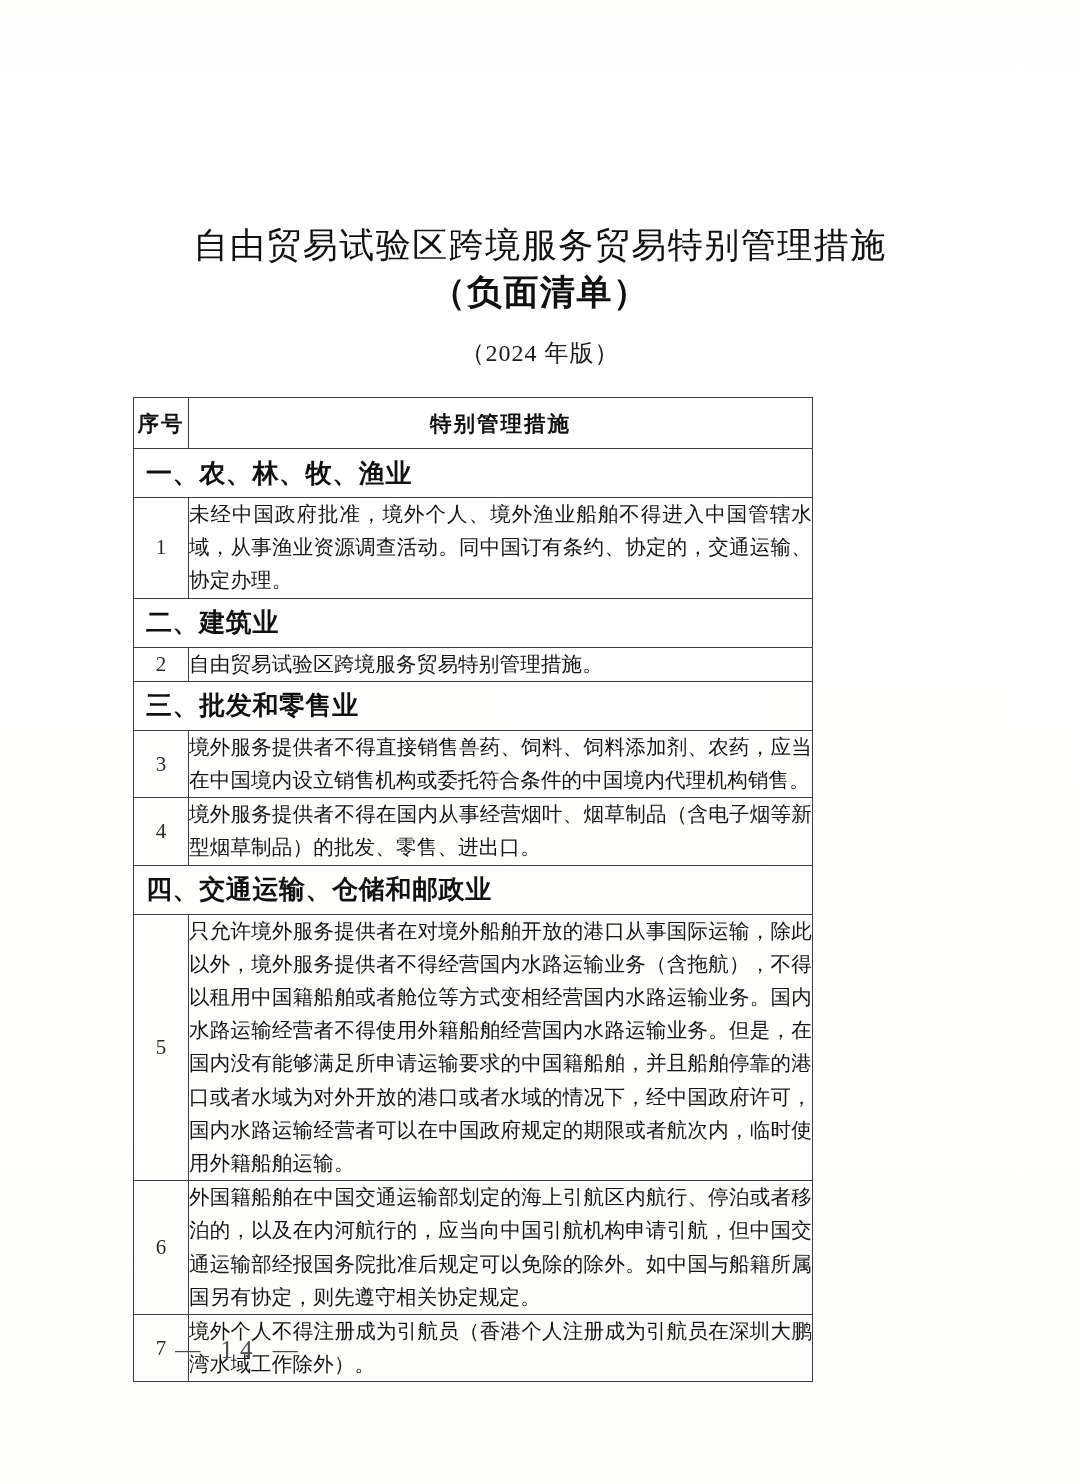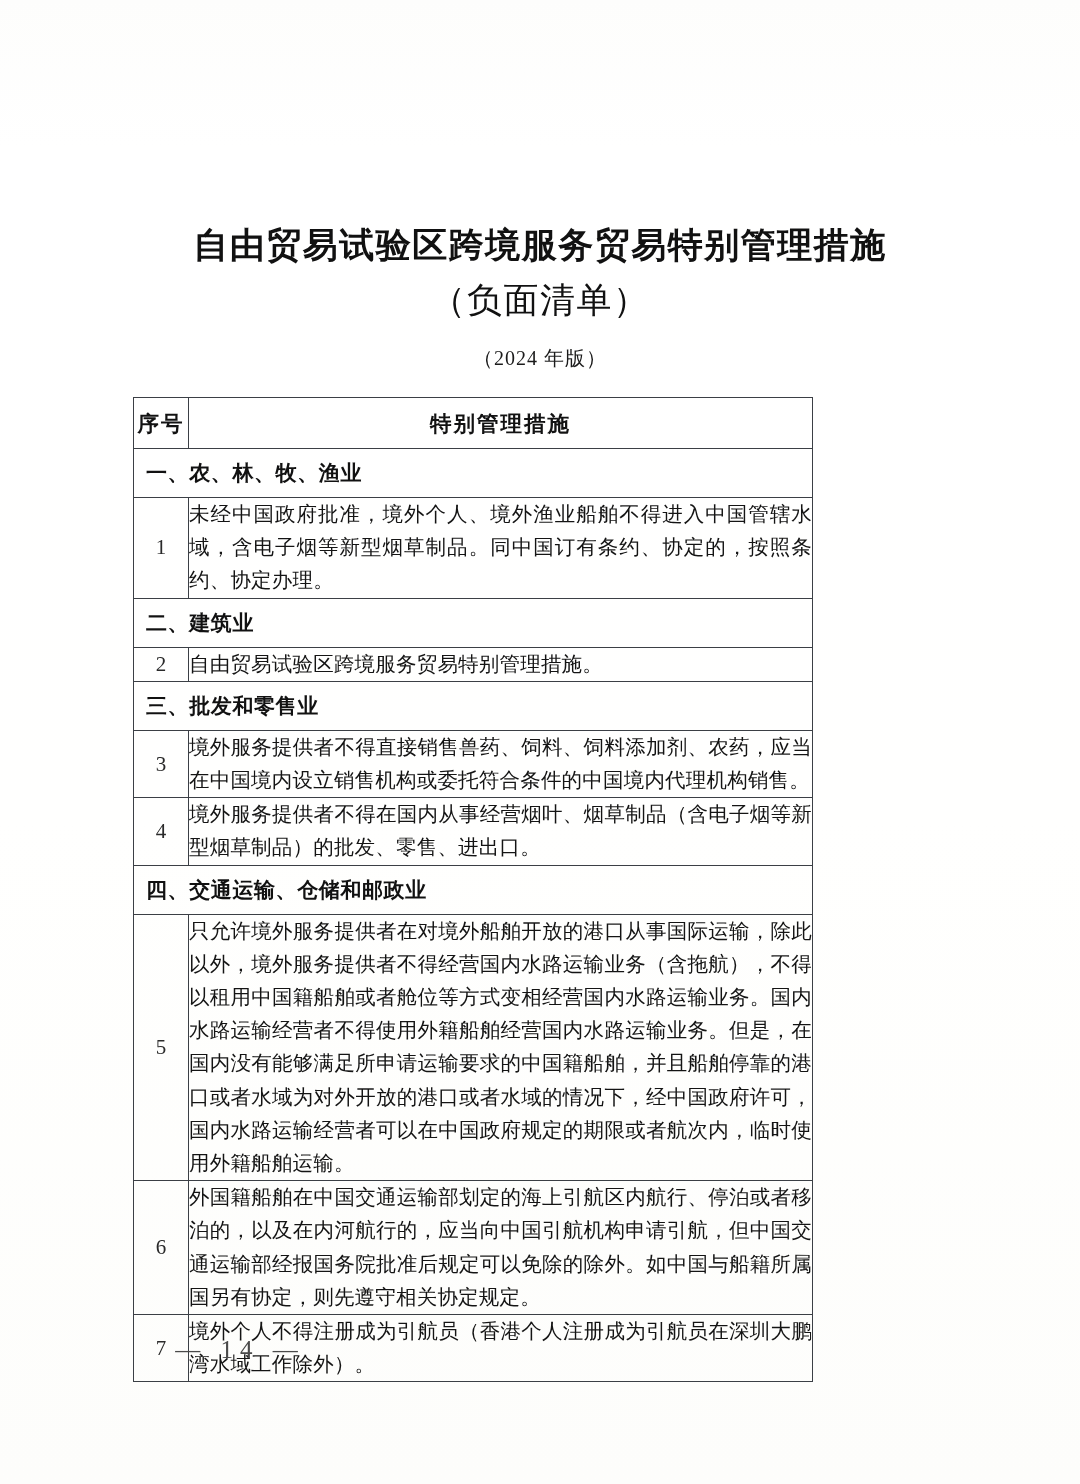--- a/index.html
+++ b/index.html
@@ -33,36 +33,36 @@
   
   .title-block {
     position: absolute;
     left: 120px;
     top: 222px;
     width: 840px;
     text-align: center;
   }
   .doc-title {
     font-size: 35px;
-    font-weight: bold;
+    font-weight: normal;
     letter-spacing: 1.5px;
     line-height: 1.35;
     color: #111;
     white-space: nowrap;
   }
   .doc-subtitle {
     font-size: 35px;
-    font-weight: normal;
+    font-weight: bold;
     letter-spacing: 1.5px;
     line-height: 1.35;
-    margin-top: 8px;
+    margin-top: 0;
     color: #111;
   }
   .doc-version {
-    font-size: 20px;
+    font-size: 24px;
     letter-spacing: 1px;
     margin-top: 20px;
     color: #1b1b1b;
     font-family: "Liberation Serif", "DejaVu Serif", serif;
     text-align: center;
   }
 
   
   .measures-table {
     position: absolute;
@@ -85,21 +85,21 @@
     font-size: 21.5px;
     height: 50px;
     letter-spacing: 2px;
     color: #121212;
   }
 
   .section-row td {
     height: 48px;
     padding: 0 0 0 12px;
     font-weight: bold;
-    font-size: 21px;
+    font-size: 26px;
     letter-spacing: 0.6px;
     color: #111;
   }
 
   .idx {
     text-align: center;
     font-size: 21px;
     color: #2a2a2a;
     font-family: "Liberation Serif", "DejaVu Serif", serif;
   }
@@ -151,21 +151,21 @@
         </tr>
       </thead>
       <tbody>
 
         <tr class="section-row">
           <td colspan="2">一、农、林、牧、渔业</td>
         </tr>
 
         <tr>
           <td class="idx">1</td>
-          <td class="measure">未经中国政府批准，境外个人、境外渔业船舶不得进入中国管辖水域，含电子烟等新型烟草制品。同中国订有条约、协定的，按照条约、协定办理。</td>
+          <td class="measure">未经中国政府批准，境外个人、境外渔业船舶不得进入中国管辖水域，从事渔业资源调查活动。同中国订有条约、协定的，交通运输、协定办理。</td>
         </tr>
 
         <tr class="section-row">
           <td colspan="2">二、建筑业</td>
         </tr>
 
         <tr>
           <td class="idx">2</td>
           <td class="measure">自由贸易试验区跨境服务贸易特别管理措施。</td>
         </tr>

